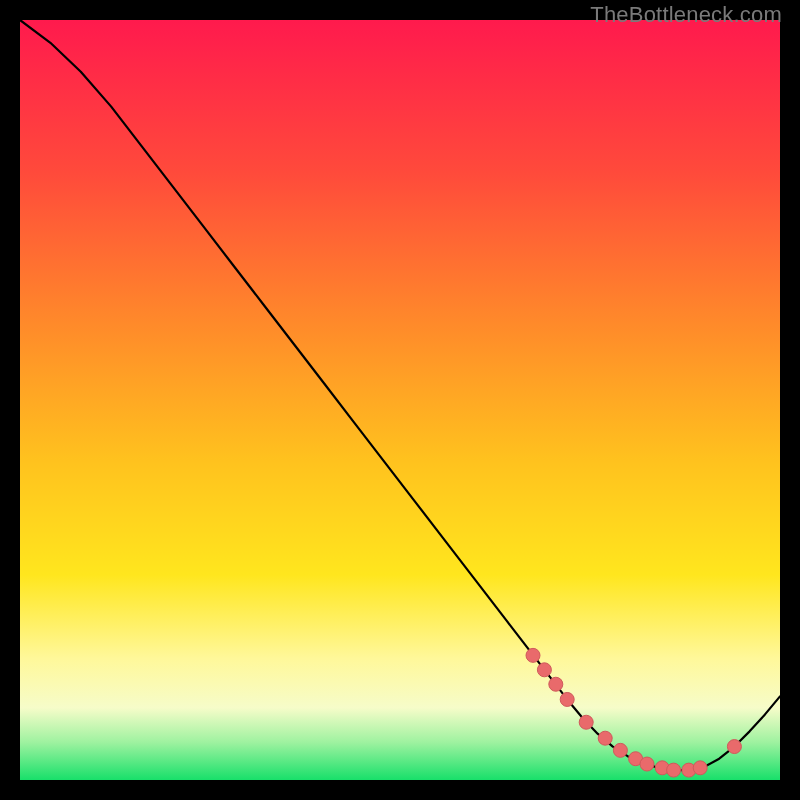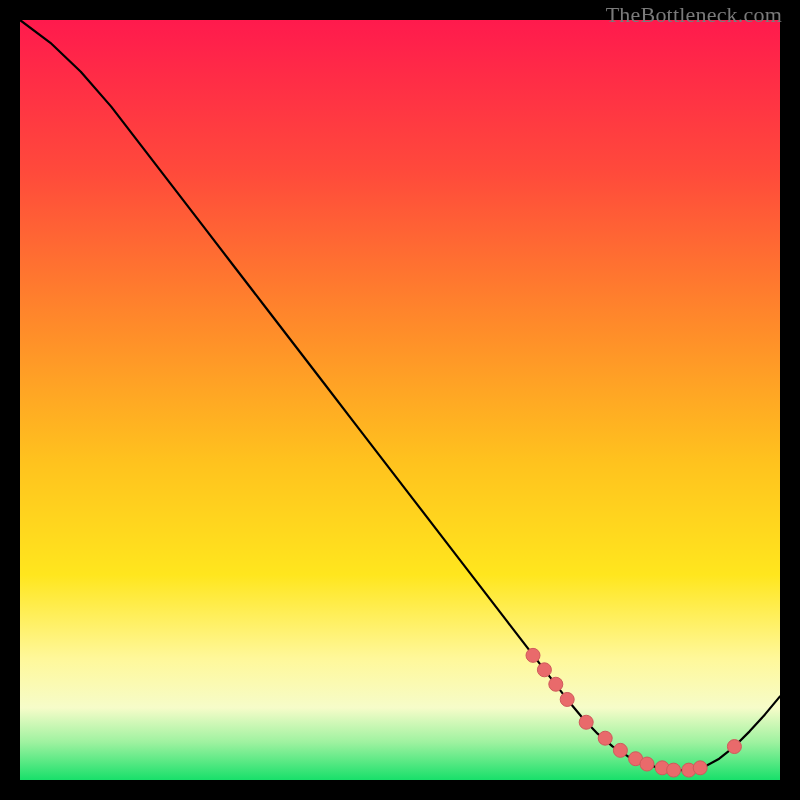--- a/index.html
+++ b/index.html
@@ -9,21 +9,20 @@
     height: 800px;
     background: #000;
     overflow: hidden;
     font-family: Arial, Helvetica, sans-serif;
   }
   .frame {
     position: relative;
     width: 800px;
     height: 800px;
     background: #000;
-    font-family: Liberation Serif, serif;
   }
   .watermark {
     position: absolute;
     top: 2px;
     right: 18px;
     color: #7a7a7a;
     font-size: 22px;
     letter-spacing: 0.2px;
     z-index: 50;
   }

